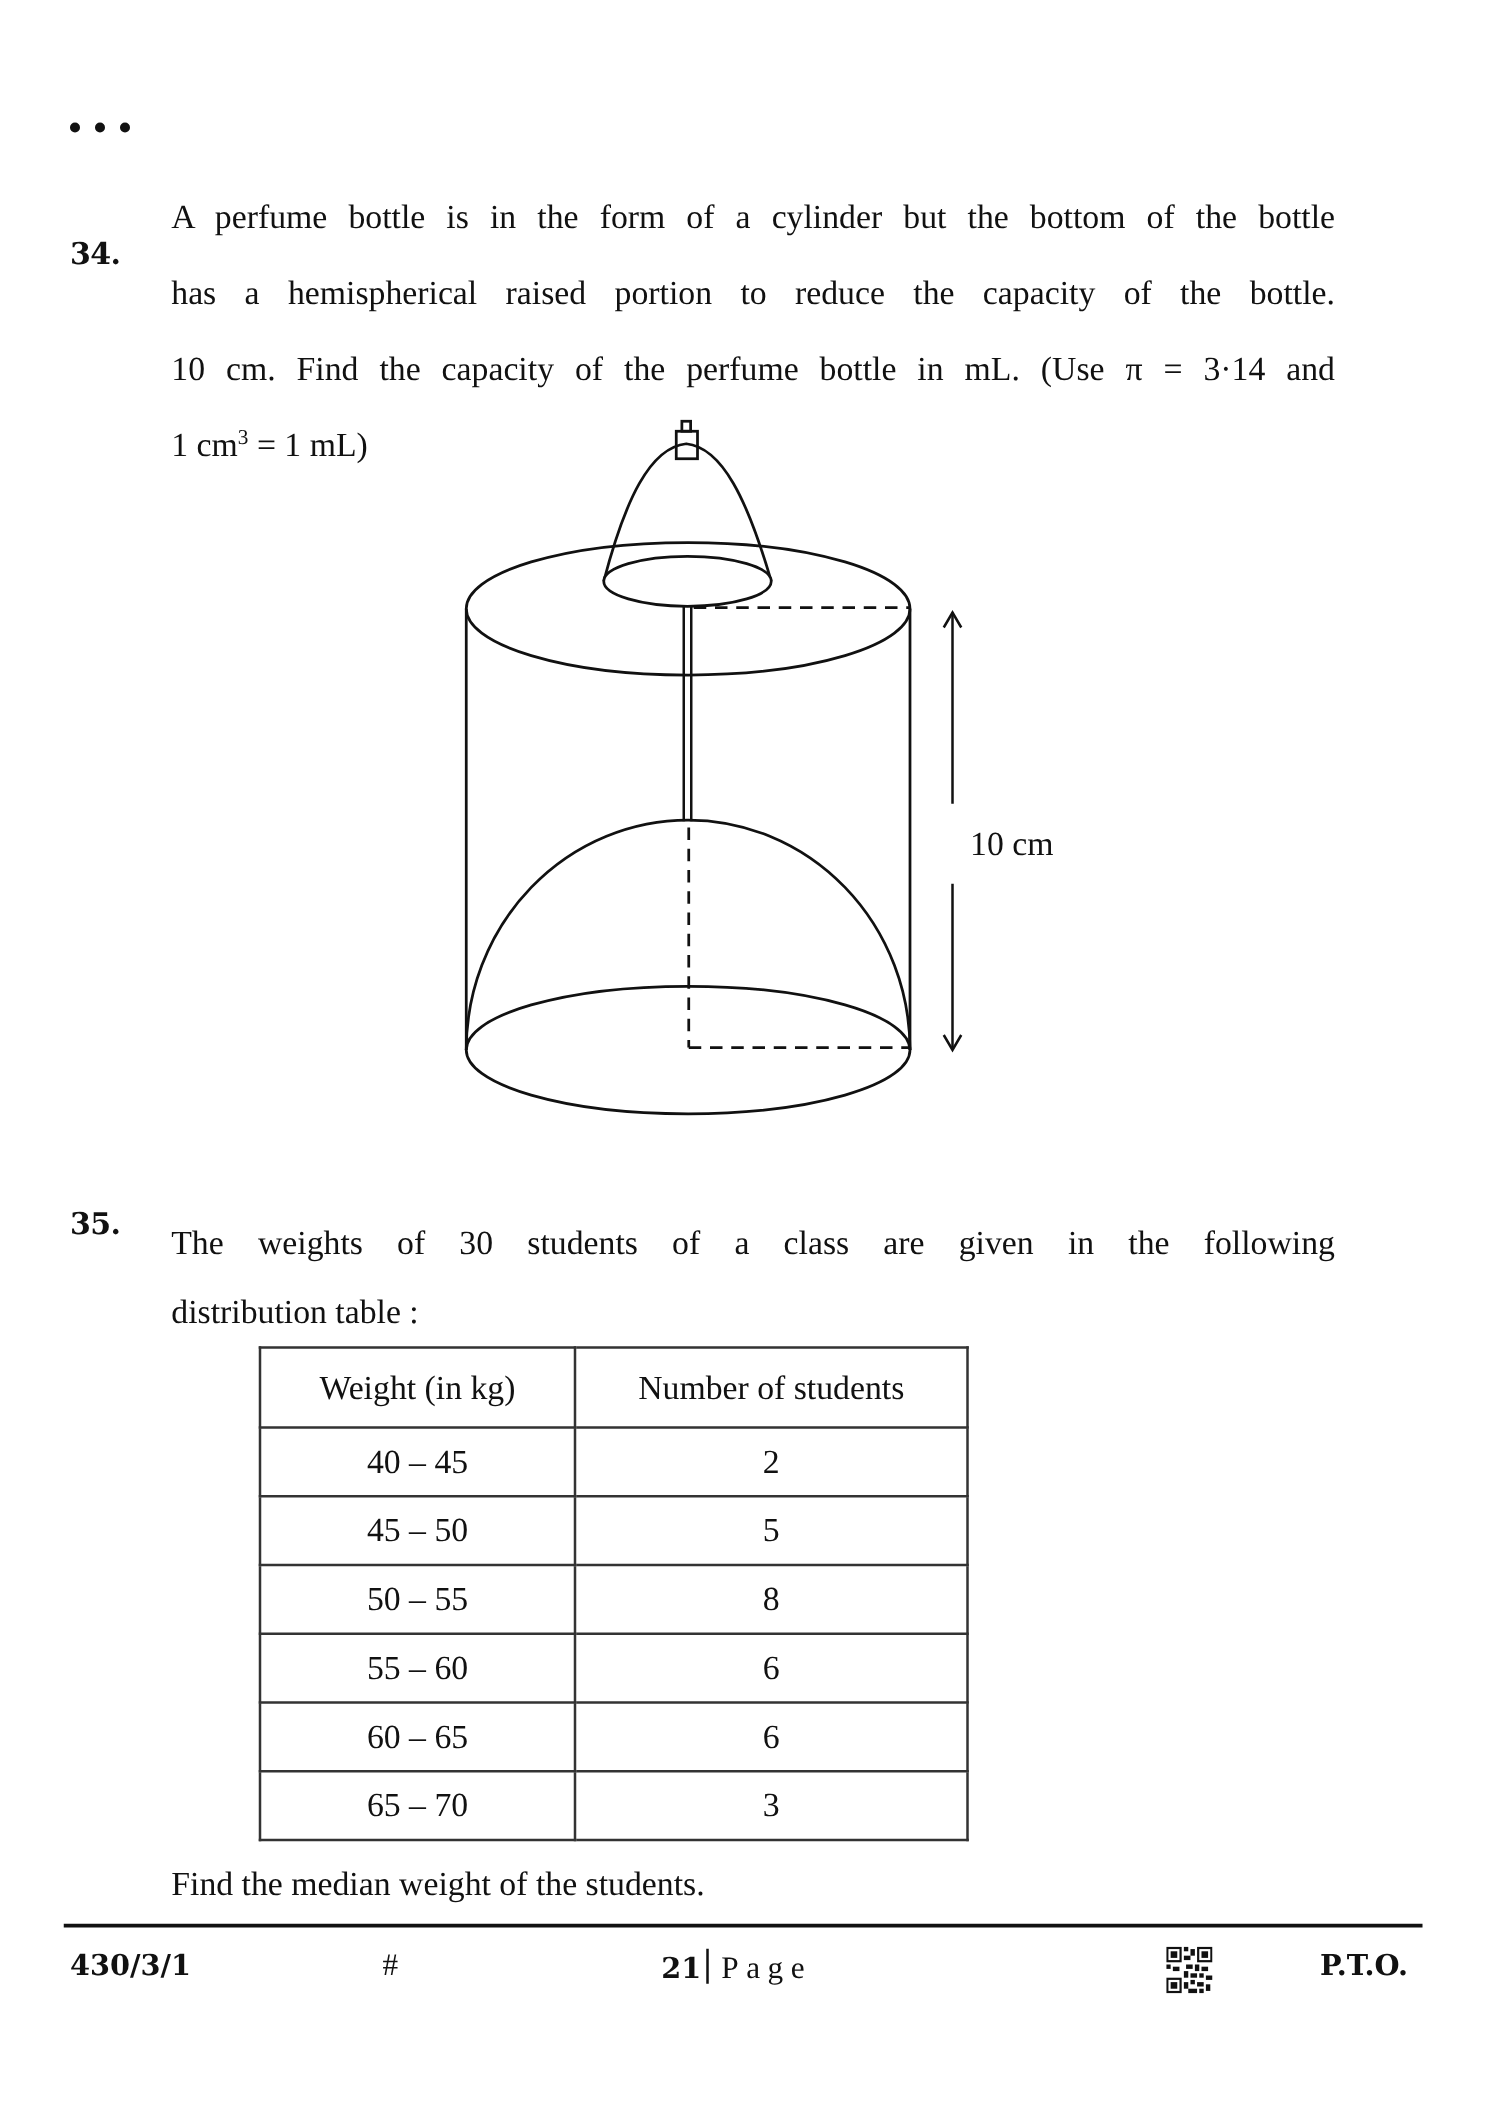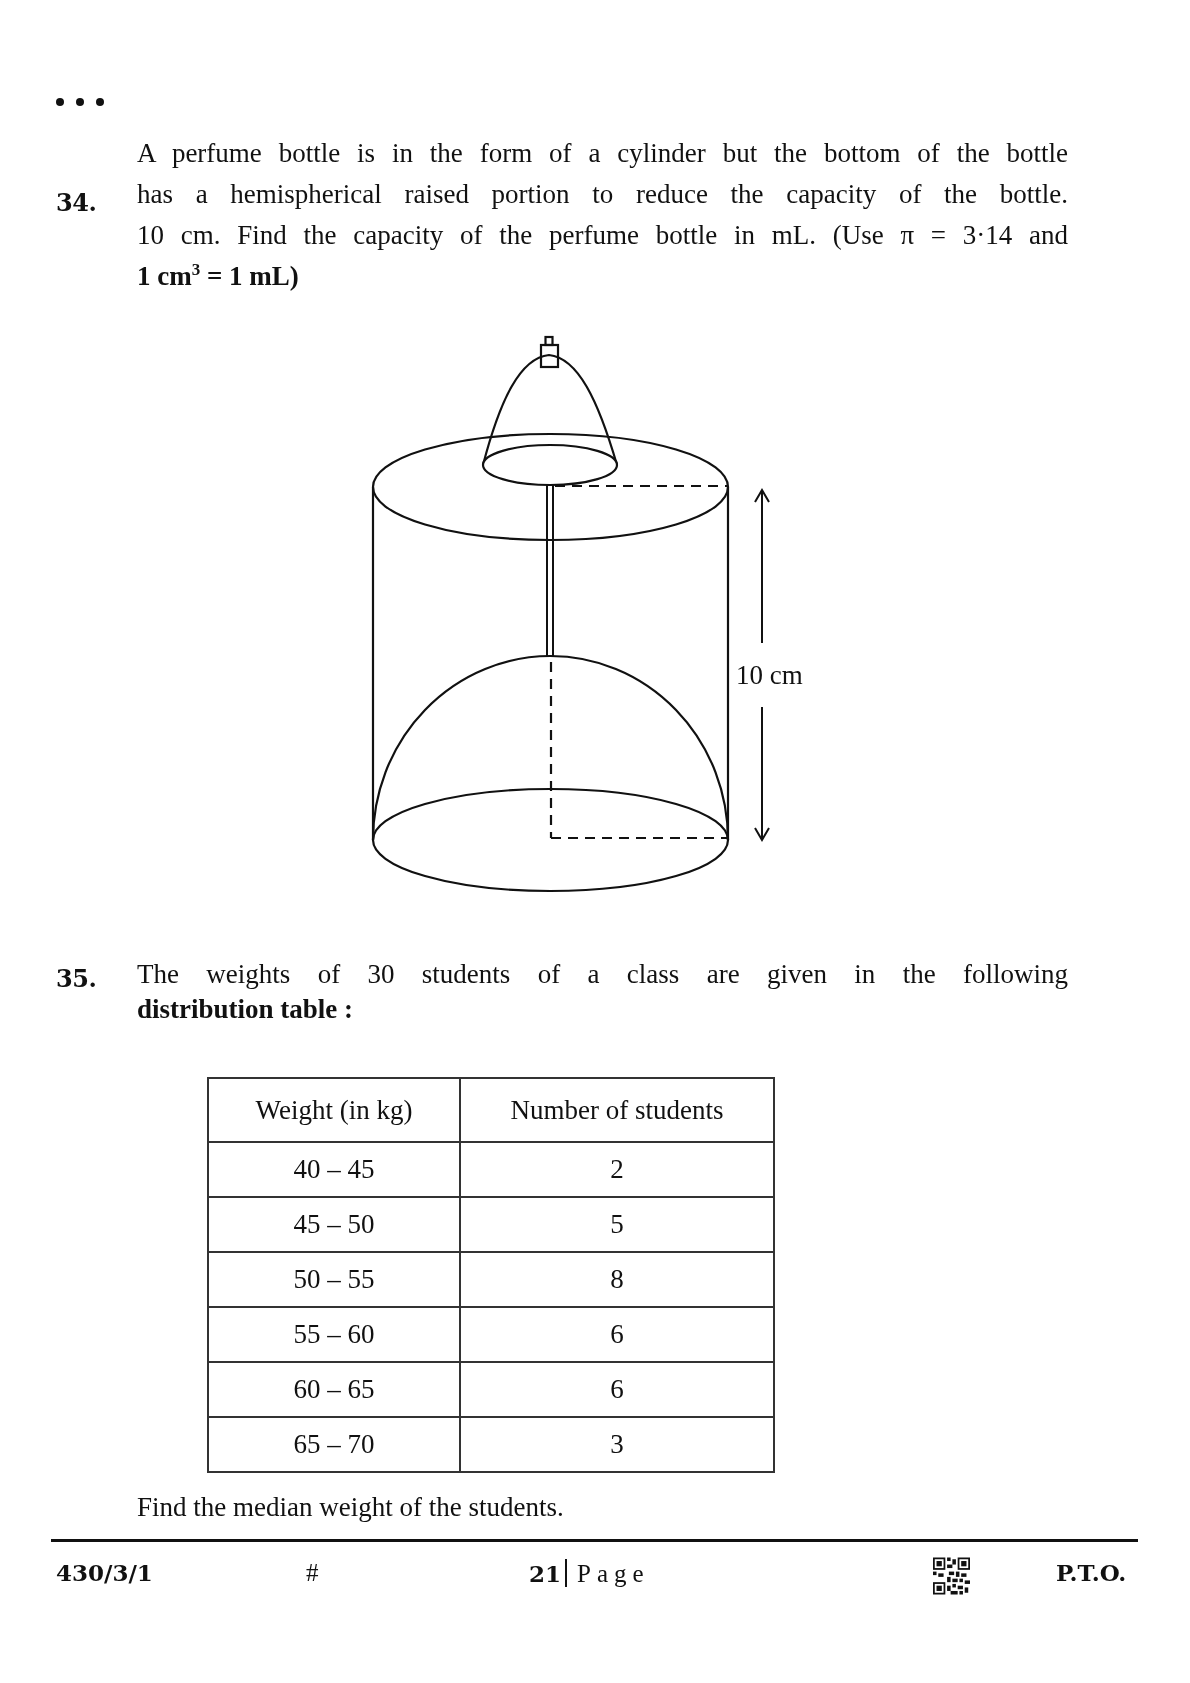--- a/index.html
+++ b/index.html
@@ -14,27 +14,27 @@
 
   .qnum {
     position: absolute; left: 56px; font-weight: bold;
     font-family: "DejaVu Serif", serif; font-size: 24px; letter-spacing: -0.5px;
   }
   .qtext {
     position: absolute; left: 137px; width: 931px;
     font-family: "Liberation Serif", serif; font-size: 27px;
     text-align: justify; text-align-last: left;
   }
-  .line { display: block; text-align: justify; text-align-last: justify; white-space: nowrap; }
-  .line.last { text-align-last: left; font-weight: bold; }
+  .line { display: block; text-align: justify; text-align-last: justify; white-space: nowrap; margin-top: 20px; }
+  .line.last { text-align-last: left; }
   sup { font-size: 17px; vertical-align: 10px; line-height: 0; }
 
   svg.figure { position: absolute; left: 0; top: 0; overflow: visible; }
   .fig-label {
-    position: absolute; left: 736px; top: 660px;
+    position: absolute; left: 776px; top: 660px;
     font-family: "Liberation Serif", serif; font-size: 27px;
   }
 
   table.dist {
     position: absolute; left: 207px; top: 1077px;
     border-collapse: collapse;
     font-family: "Liberation Serif", serif; font-size: 27px; border-radius: 30px;
   }
   table.dist th, table.dist td {
     border: 2px solid #333; text-align: center; font-weight: normal; padding: 0;

